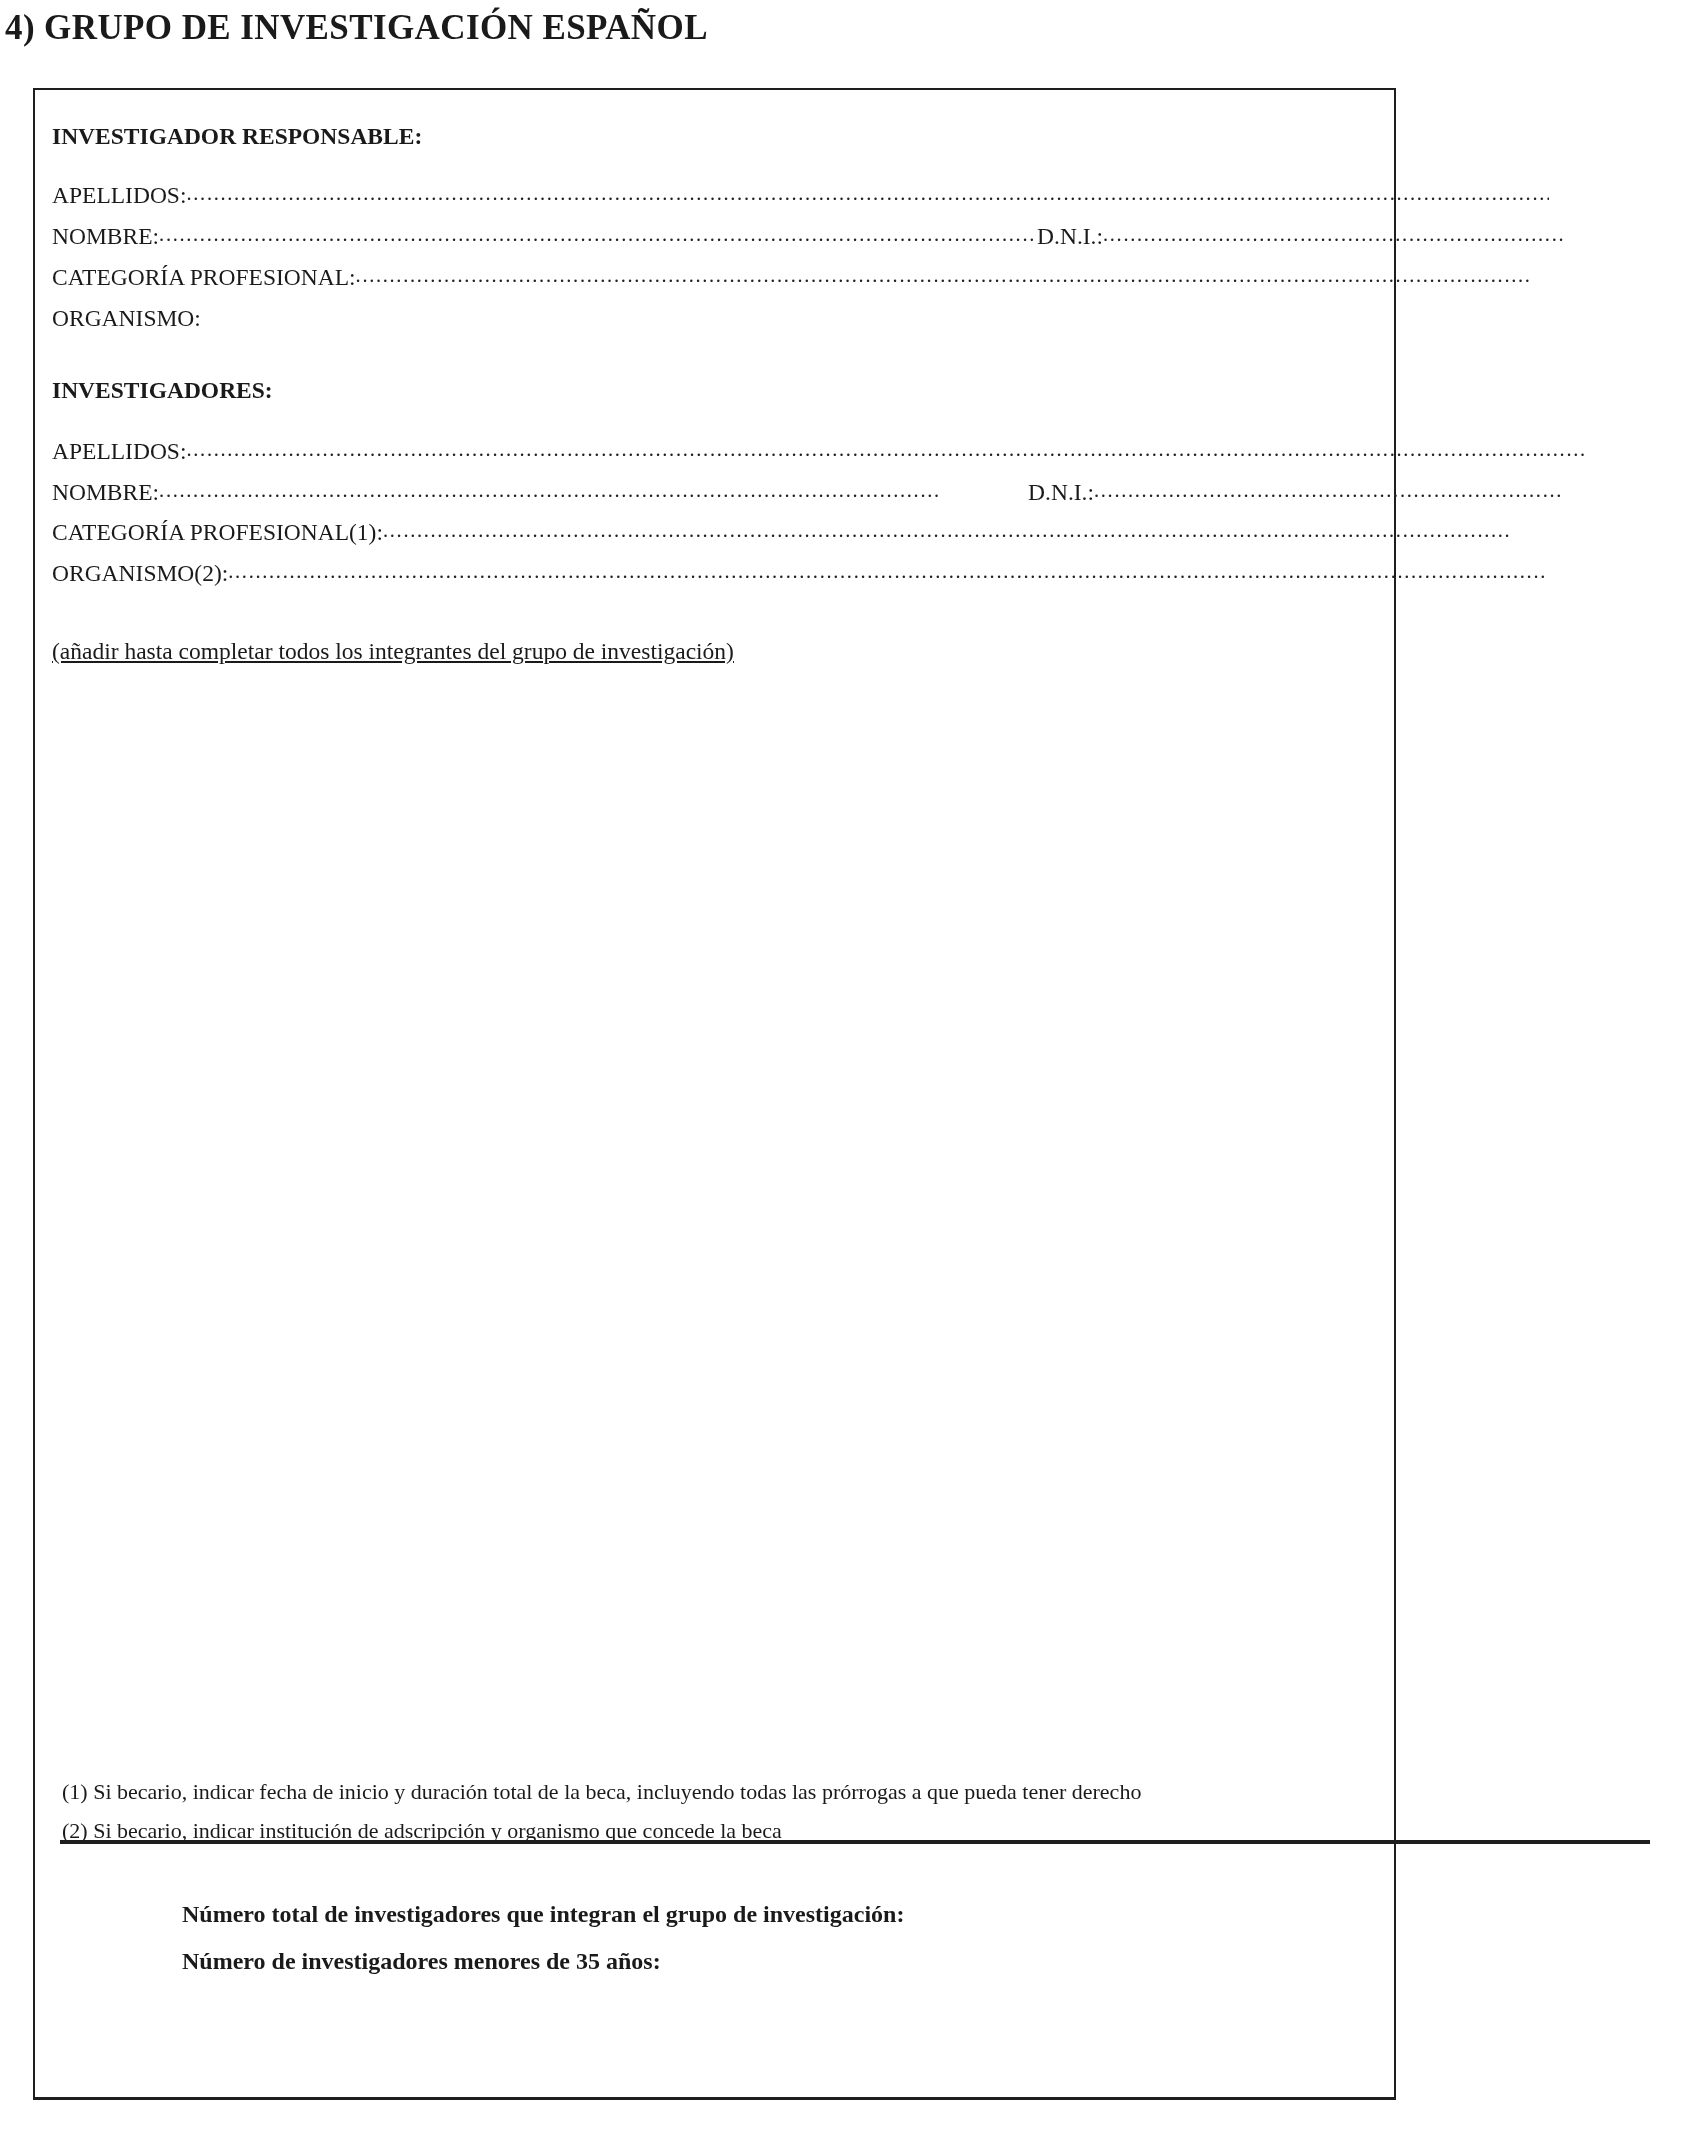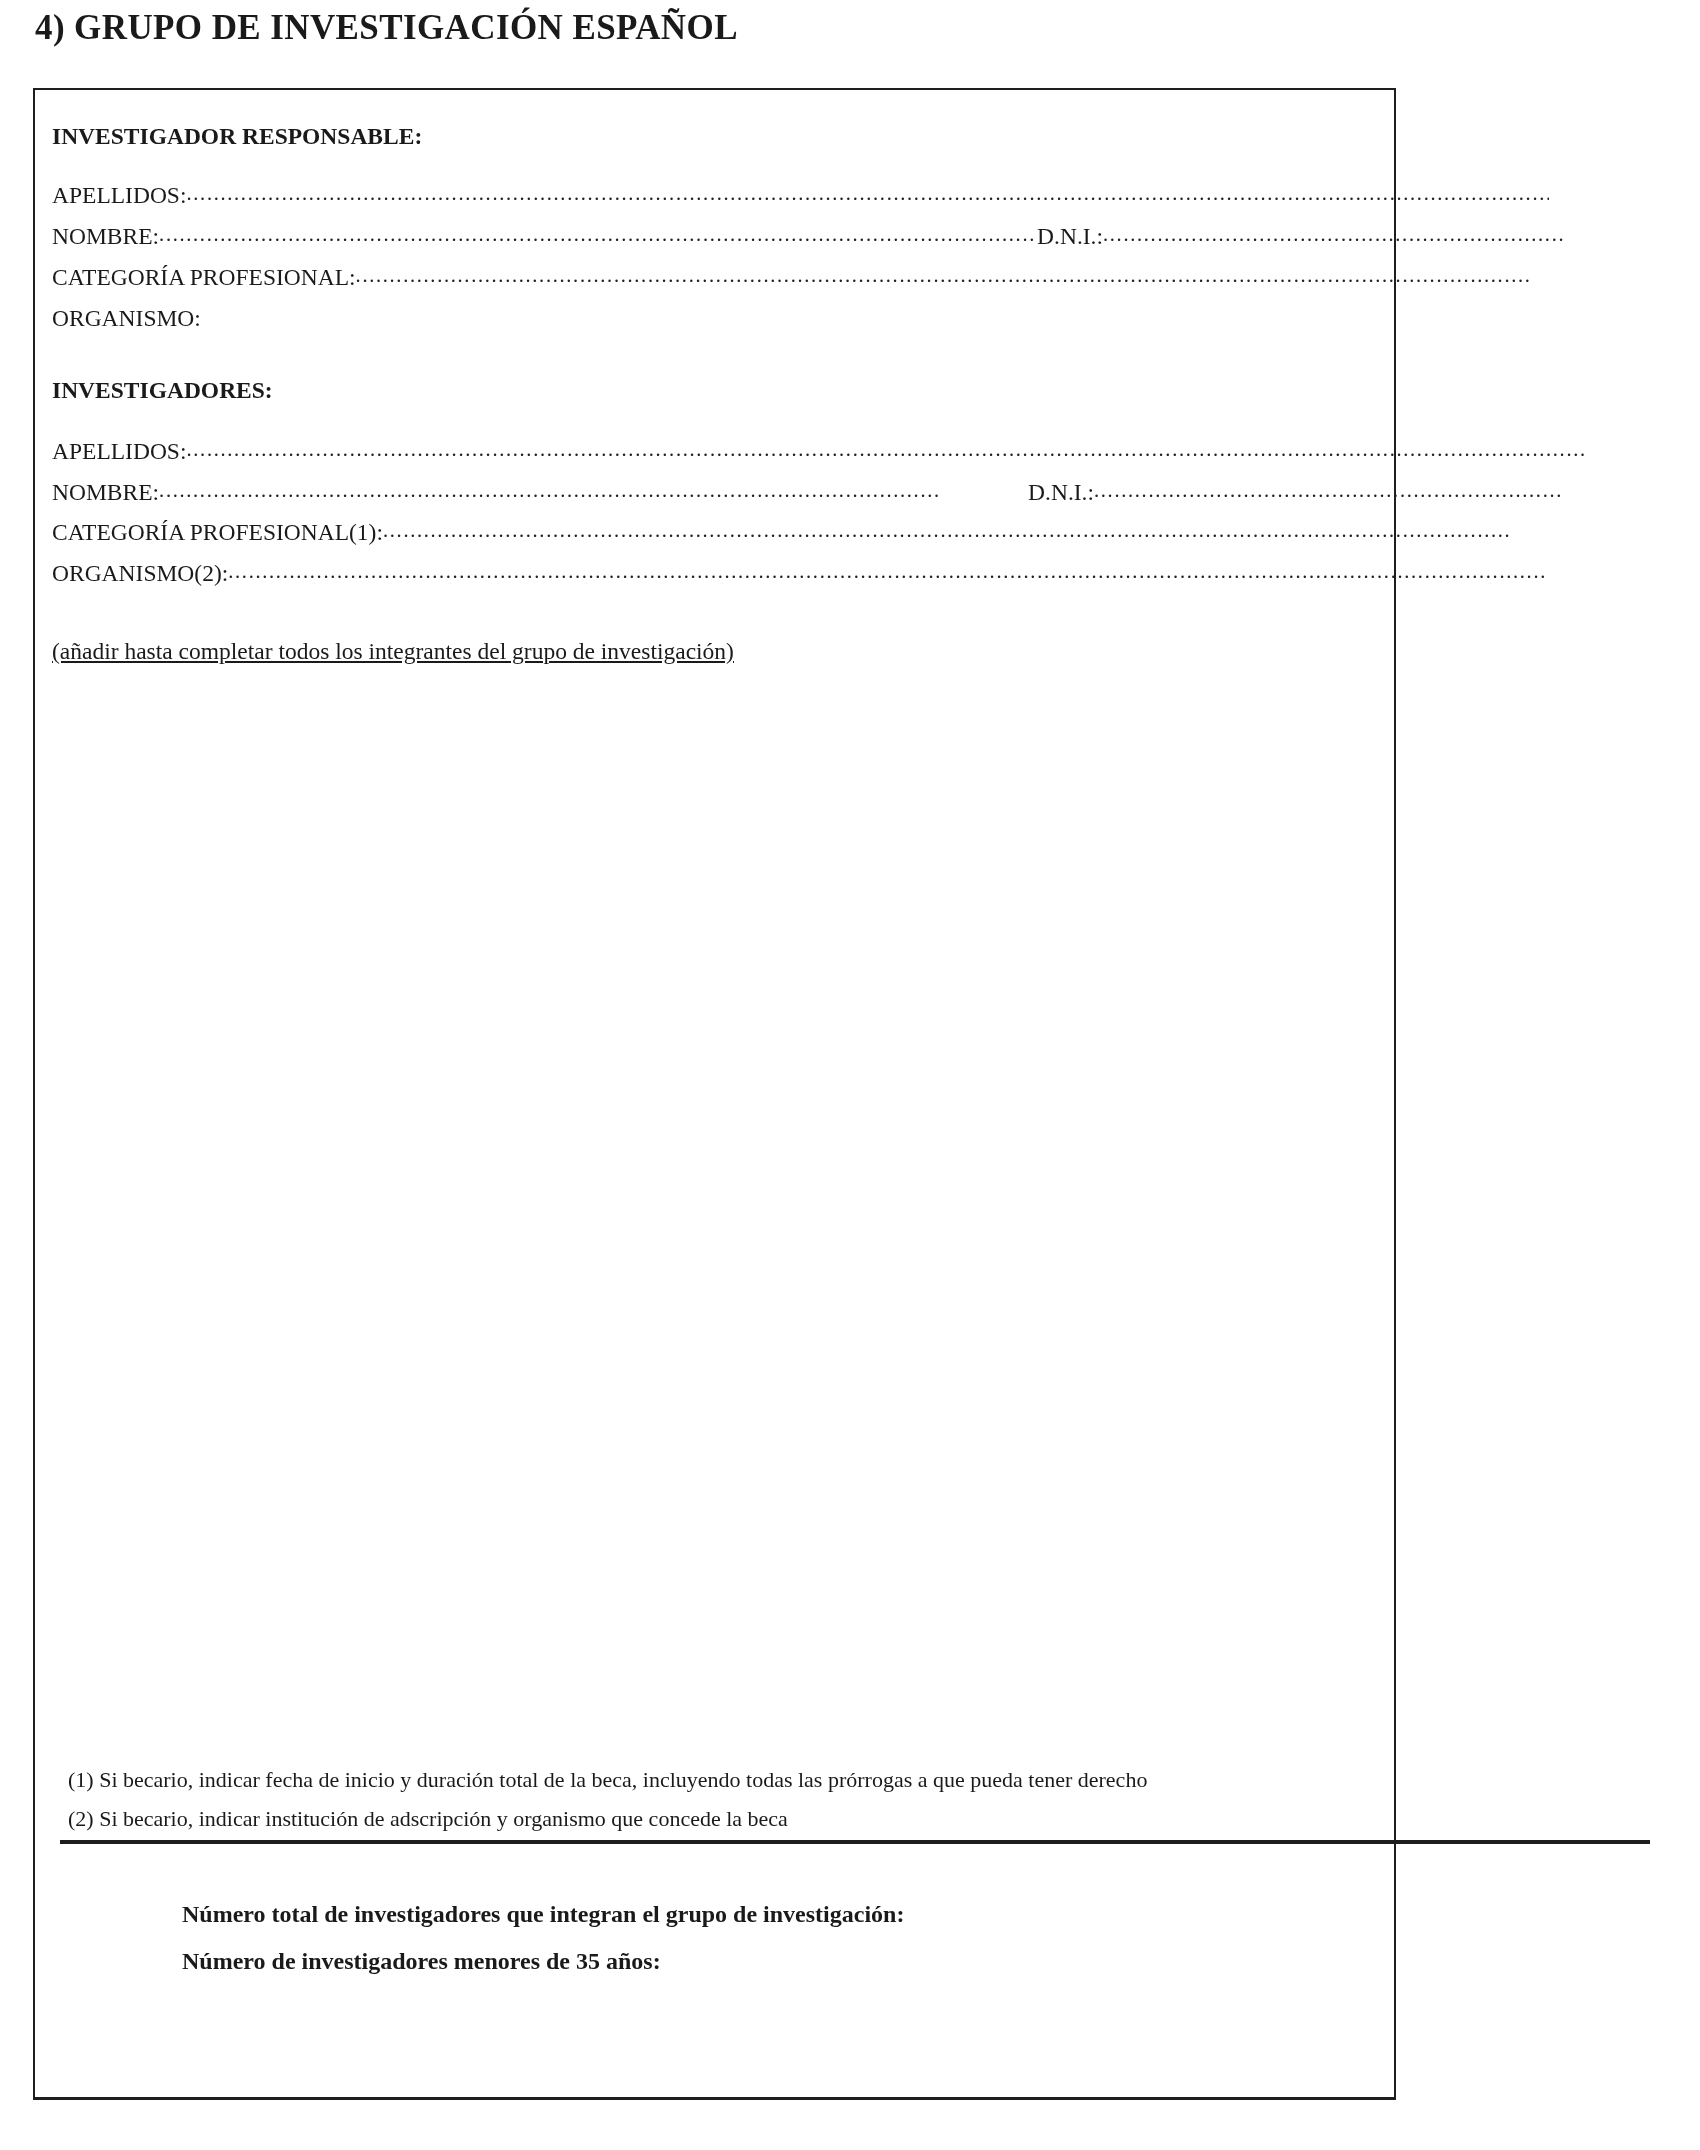--- a/index.html
+++ b/index.html
@@ -1,30 +1,30 @@
 <!DOCTYPE html>
 <html style="font-size:12.5px"><head>
 <meta charset="utf-8">
 <style>
   html, body { margin:0; padding:0; background:#ffffff; }
   body { width:1700px; height:2151px; position:relative; overflow:hidden;
          font-family:"Liberation Serif","DejaVu Serif",serif; color:#1a1a1a; }
-  .title { position:absolute; left:35px; top:7.8px; font-size:35px; font-weight:bold;
+  .title { position:absolute; left:5px; top:7.8px; font-size:35px; font-weight:bold;
            letter-spacing:0.4px; white-space:nowrap; }
   .box { position:absolute; left:33px; top:88px; width:1363px; height:2012px;
          border:2.4px solid #1e1e1e; border-bottom-width:3.9px; box-sizing:border-box; }
   .sec-head { position:absolute; left:17px; font-size:23.5px; font-weight:bold; white-space:nowrap; }
   .row { position:absolute; left:17px; font-size:23.5px; white-space:nowrap; height:31px;
          display:flex; align-items:flex-start; }
   .row .lbl { white-space:nowrap; }
   .dots { display:inline-block; overflow:hidden; white-space:nowrap; letter-spacing:1.7px;
           font-size:20.4px; color:#222; }
   .dots::after { content:"........................................................................................................................................................................................................................................................................"; }
   .note { position:absolute; left:17px; font-size:23.5px; white-space:nowrap;text-decoration:underline; }
-  .foot { position:absolute; left:33px; font-size:22px; white-space:nowrap; }
+  .foot { position:absolute; left:27px; font-size:22px; white-space:nowrap;margin-top:12px; }
   .rule { position:absolute; left:25px; width:1590px; height:3.9px; background:#1e1e1e; top:1750px; }
   .summary { position:absolute; left:147px; font-size:24px; font-weight:bold; white-space:nowrap; }
 </style>
 </head>
 <body>
 
 <div class="title">4) GRUPO DE INVESTIGACIÓN ESPAÑOL</div>
 
 <div class="box">
 

